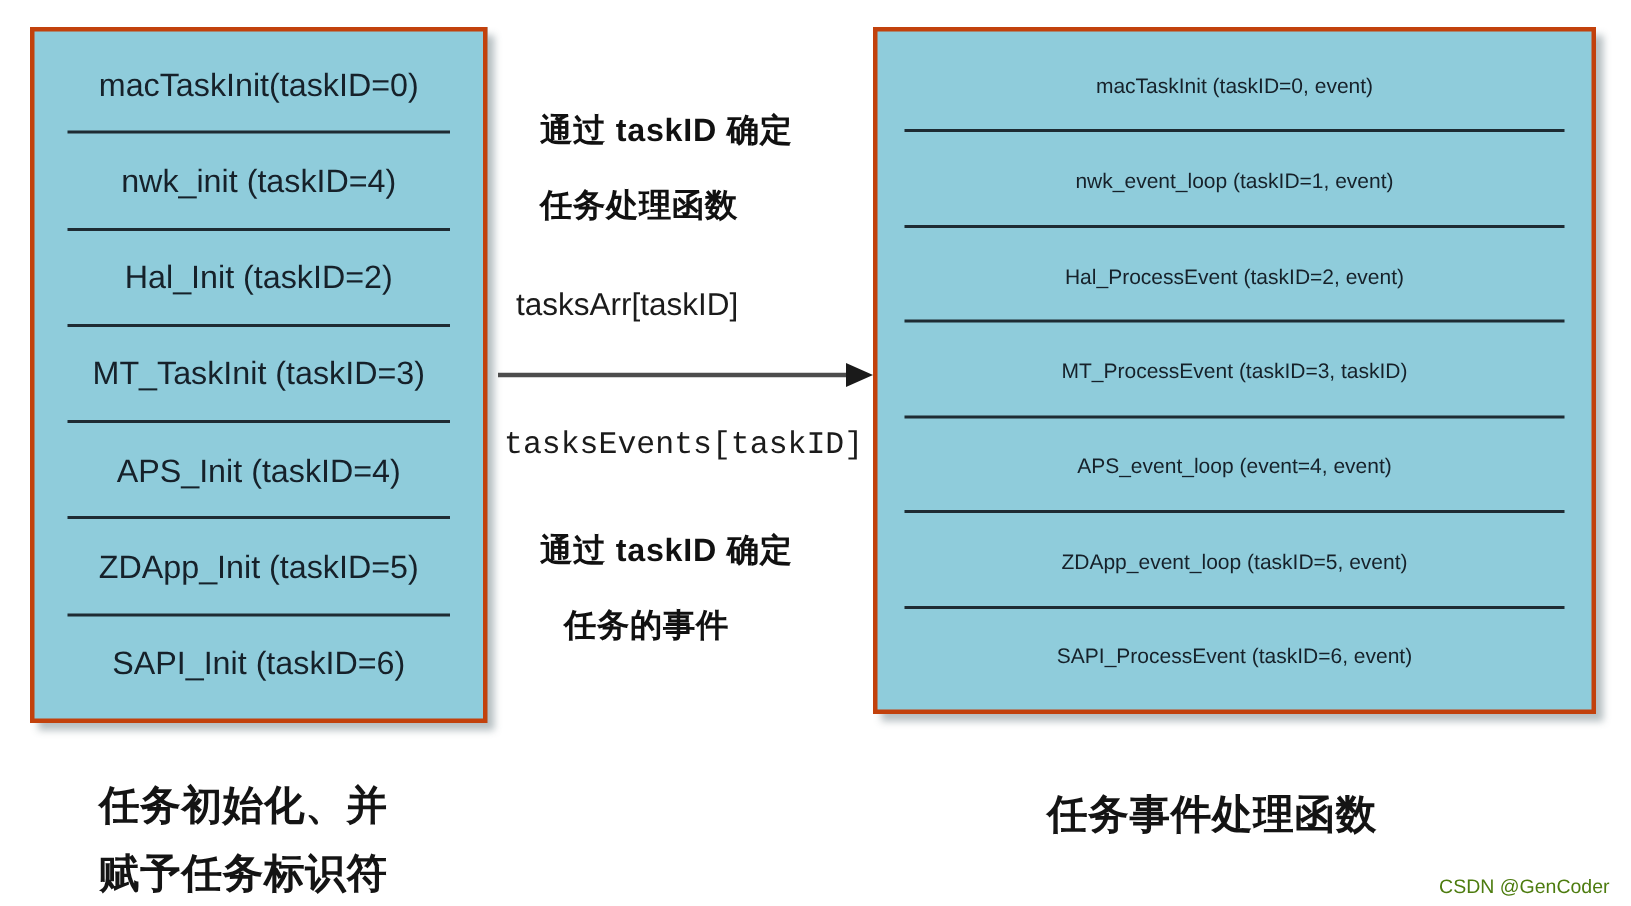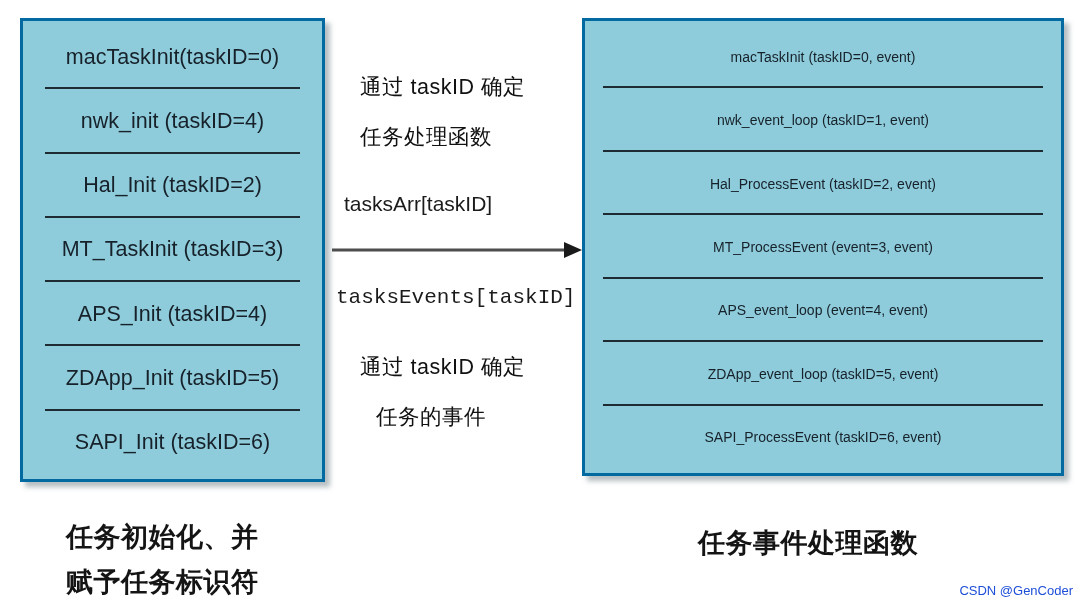--- a/index.html
+++ b/index.html
@@ -16,21 +16,21 @@
     width: 1087px;
     height: 604px;
     background: #ffffff;
     overflow: hidden;
   }
 
   
   .task-box {
     position: absolute;
     background: #8fccdb;
-    border: 3px solid #0369a1;
+    border: 3px solid #c2410c;
     box-sizing: border-box;
     box-shadow: 5px 5px 5px rgba(90, 110, 118, 0.45);
     display: flex;
     flex-direction: column;
     justify-content: space-evenly;
     padding: 4px 0;
   }
   #left-box  { left: 20px;  top: 18px; width: 305px; height: 464px; }
   #right-box { left: 582px; top: 18px; width: 482px; height: 458px; }
 
@@ -57,21 +57,21 @@
   #right-box .task-row { font-size: 14px; }
   #right-box .task-row:not(:last-child)::after { left: 18px; right: 18px; }
 
   
   .mid {
     position: absolute;
     color: #111111;
     white-space: nowrap;
   }
   .mid-cn {
-    font-weight: normal;
+    font-weight: bold;
     font-size: 21.5px;
     letter-spacing: 0.5px;
   }
   .mid-code {
     font-size: 21px;
     color: #1b1b1b;
   }
   #cn-top-1    { left: 360px; top: 72px; }
   #cn-top-2    { left: 360px; top: 122px; }
   #code-arr    { left: 344px; top: 192px; }
@@ -100,21 +100,21 @@
   #caption-left-1  { left: 66px; top: 519px; }
   #caption-left-2  { left: 66px; top: 564px; text-align: center; }
   #caption-right   { left: 698px; top: 525px; }
 
   
   #watermark {
     position: absolute;
     right: 14px;
     bottom: 6px;
     font-size: 13px;
-    color: #1d4ed8;
+    color: #4d7c0f;
     white-space: nowrap;
     text-align: right;
   }
 </style>
 </head>
 <body>
 
 <div id="canvas">
 
   <div id="left-box" class="task-box">
@@ -124,21 +124,21 @@
     <div class="task-row">MT_TaskInit (taskID=3)</div>
     <div class="task-row">APS_Init (taskID=4)</div>
     <div class="task-row">ZDApp_Init (taskID=5)</div>
     <div class="task-row">SAPI_Init (taskID=6)</div>
   </div>
 
   <div id="right-box" class="task-box">
     <div class="task-row">macTaskInit (taskID=0, event)</div>
     <div class="task-row">nwk_event_loop (taskID=1, event)</div>
     <div class="task-row">Hal_ProcessEvent (taskID=2, event)</div>
-    <div class="task-row">MT_ProcessEvent (event=3, event)</div>
+    <div class="task-row">MT_ProcessEvent (taskID=3, taskID)</div>
     <div class="task-row">APS_event_loop (event=4, event)</div>
     <div class="task-row">ZDApp_event_loop (taskID=5, event)</div>
     <div class="task-row">SAPI_ProcessEvent (taskID=6, event)</div>
   </div>
 
   <div id="cn-top-1" class="mid mid-cn">通过 taskID 确定</div>
   <div id="code-arr" class="mid mid-code">tasksArr[taskID]</div>
 
   <div id="cn-top-2" class="mid mid-cn">任务处理函数</div>
 

